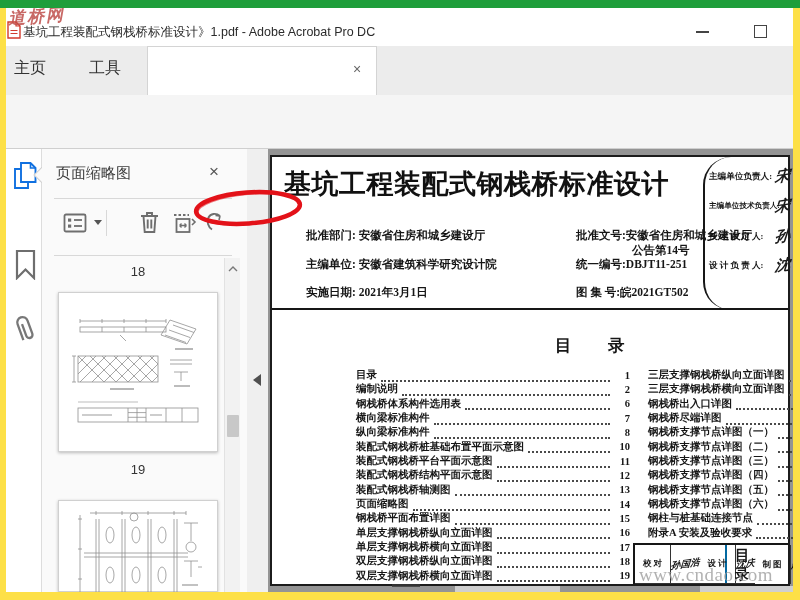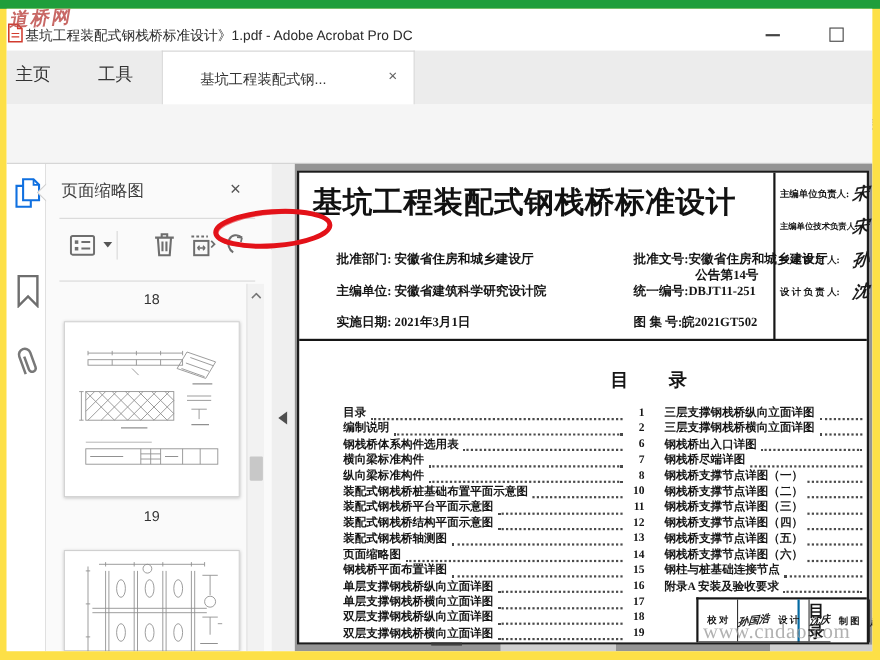--- a/index.html
+++ b/index.html
@@ -57,26 +57,26 @@
   .edge-arrow{left:6px;top:225px;width:0;height:0;border-right:8px solid #4f4f4f;
               border-top:6px solid transparent;border-bottom:6px solid transparent;}
 
   
   .docarea{left:262px;top:141px;width:525px;height:443px;background:#949494;}
   .page{left:2px;top:6px;width:516px;height:427px;background:#fff;border:2px solid #1c1c1c;
         font-family:"Liberation Serif",serif;color:#161616;}
   .page-top{left:0;top:0;width:516px;height:153px;border-bottom:2px solid #161616;box-sizing:border-box;}
   .doc-title{left:12px;top:9px;font-size:27px;font-weight:700;letter-spacing:.5px;white-space:nowrap;color:#111;}
   .meta{font-size:11.5px;font-weight:700;white-space:nowrap;margin-left:20px;}
-  .sig-col{left:431px;top:0;width:85px;height:153px;border-left:2px solid #161616;box-sizing:border-box;}
+  .sig-col{left:431px;top:0;width:85px;height:153px;border-left:2px solid #161616;box-sizing:border-box;border-radius:28px;}
   .sig-label{font-size:8.6px;font-weight:700;white-space:nowrap;}
   .sig{font-style:italic;font-weight:700;transform:skewX(-12deg) rotate(-8deg);color:#1a1a1a;
        font-family:"Liberation Serif",serif;white-space:nowrap;}
   .toc-heading{left:283px;top:178px;font-size:16.5px;font-weight:700;letter-spacing:10px;white-space:nowrap;}
-  .toc-col{display:flex;flex-direction:column;}
+  .toc-col{display:flex;flex-direction:column;margin-left:44px;}
   .toc-row{height:14.33px;display:flex;align-items:center;font-size:10.5px;font-weight:600;white-space:nowrap;}
   .toc-row .dots{flex:1;margin:4px 4px 0 4px;border-bottom:2px dotted #4a4a4a;height:7px;}
   .toc-row .pnum{width:16px;text-align:right;}
   .titleblock{left:361px;top:386px;width:155px;height:41px;border-top:2px solid #161616;
               border-left:2px solid #161616;box-sizing:border-box;display:flex;}
   .tb-left{width:92px;display:flex;flex-direction:row;border-right:2px solid #0369a1;box-sizing:border-box;}
   .tb-row{flex:1;display:flex;border-bottom:1px solid #333;box-sizing:border-box;}
   .tb-row:last-child{border-bottom:none;}
   .tb-label{width:36px;border-right:1px solid #333;box-sizing:border-box;font-size:8.5px;font-weight:700;
             display:flex;align-items:center;justify-content:center;}
@@ -108,21 +108,20 @@
       <div class="abs win-btn" style="left:741px;top:13px">
           <span class="max-glyph"></span>
         </div>
     </div>
     <span class="abs wm-red">道桥网</span>
 
     <div class="abs tabbar">
       <div class="abs tab-btn" style="left:0;width:48px">主页</div>
       <div class="abs tab-btn" style="left:77px;width:44px">工具</div>
       <div class="abs doc-tab">
-        <span class="abs doc-tab-label">基坑工程装配式钢...</span>
         <span class="abs tab-close">×</span>
       </div>
       <div class="abs help-circle">?</div>
       <span class="abs signin">登</span>
     </div>
 
     <div class="abs toolbar">
       <svg class="abs" style="left:69px;top:100px" width="26" height="26" viewBox="0 0 26 26">
         <circle cx="13" cy="13" r="11" fill="none" stroke="#6e6e6e" stroke-width="2"></circle>
         <path d="M13,19 V8 M8.5,12 L13,7.5 L17.5,12" fill="none" stroke="#6e6e6e" stroke-width="2"></path>

